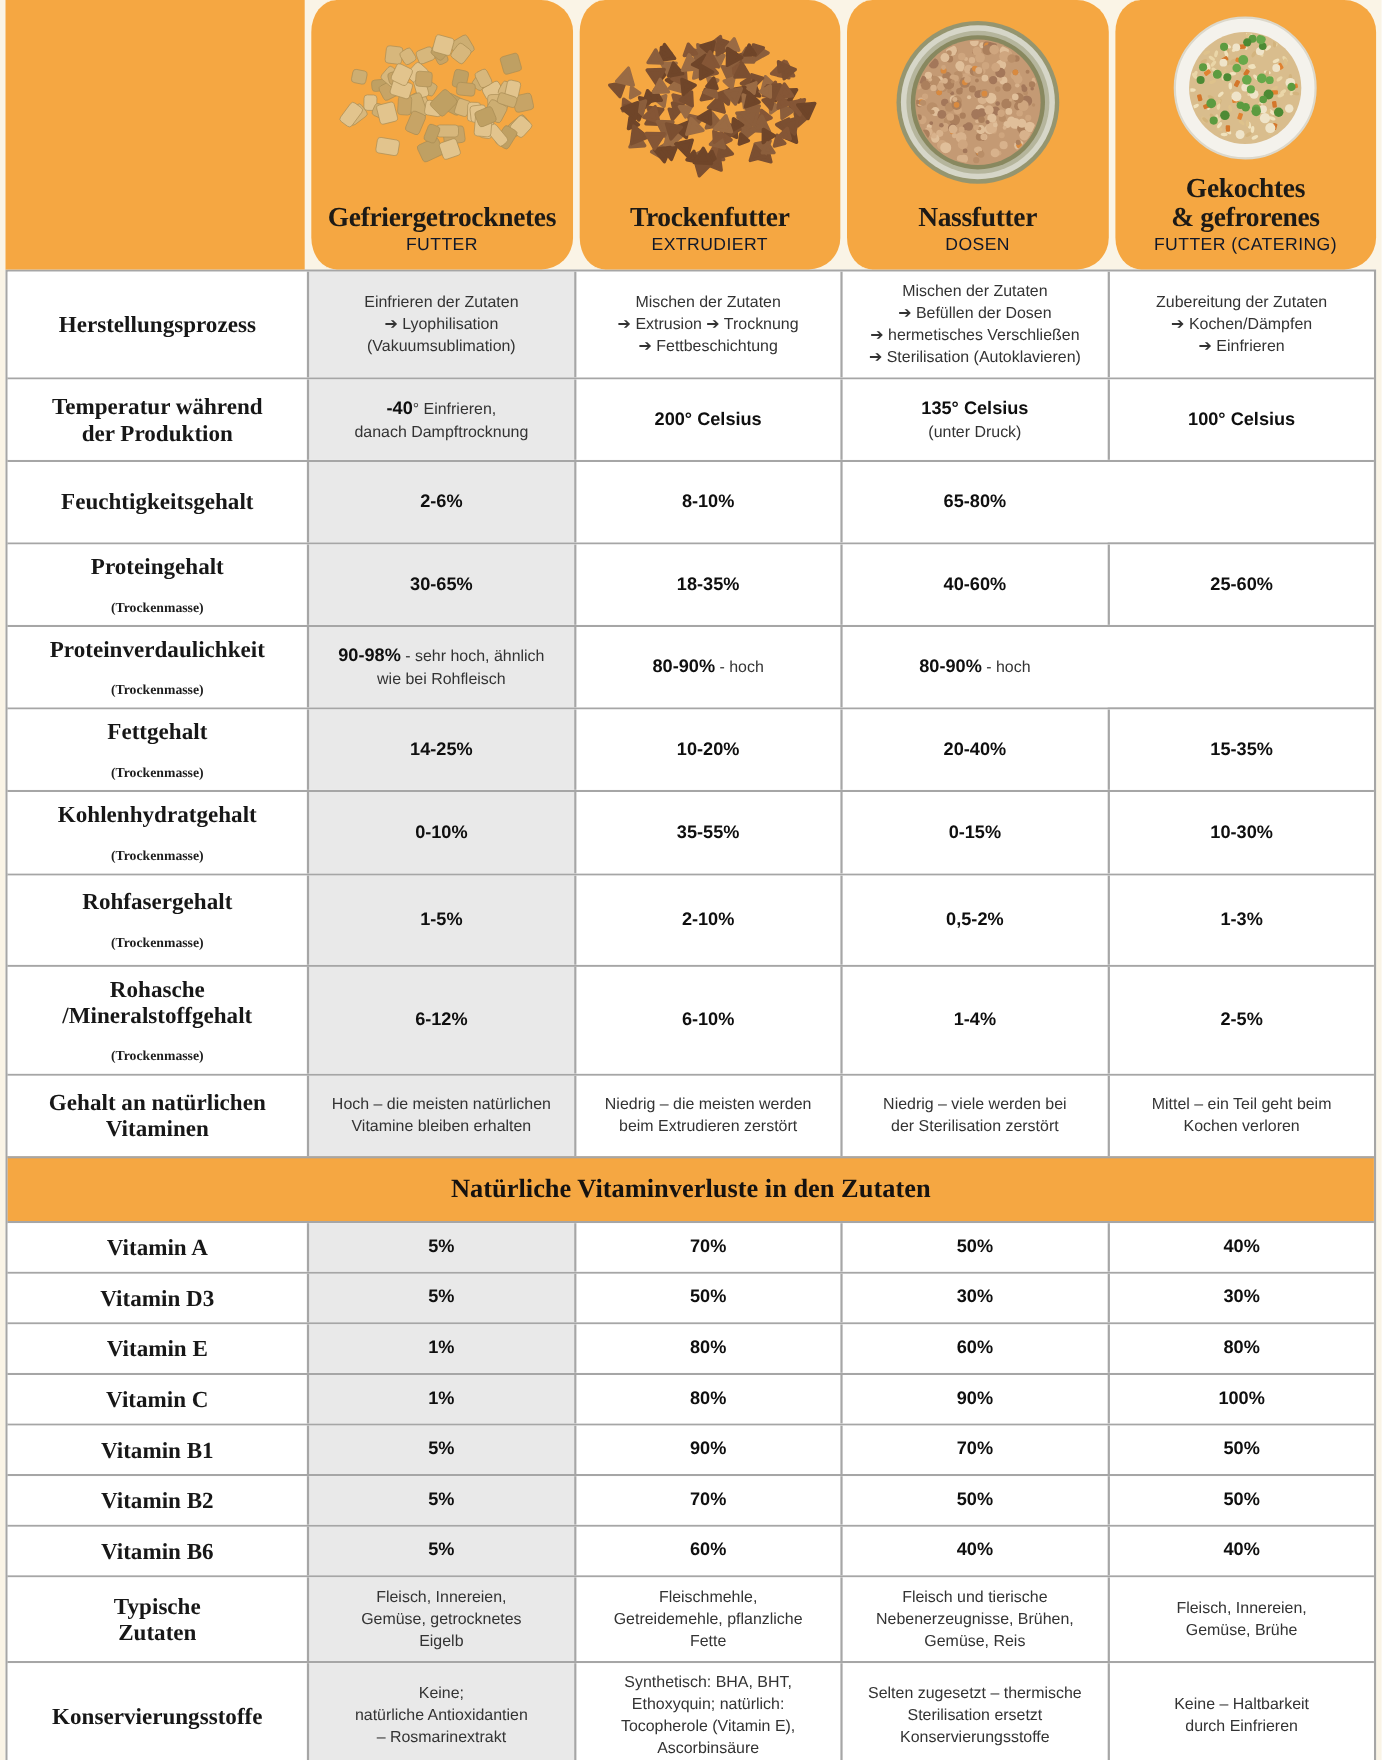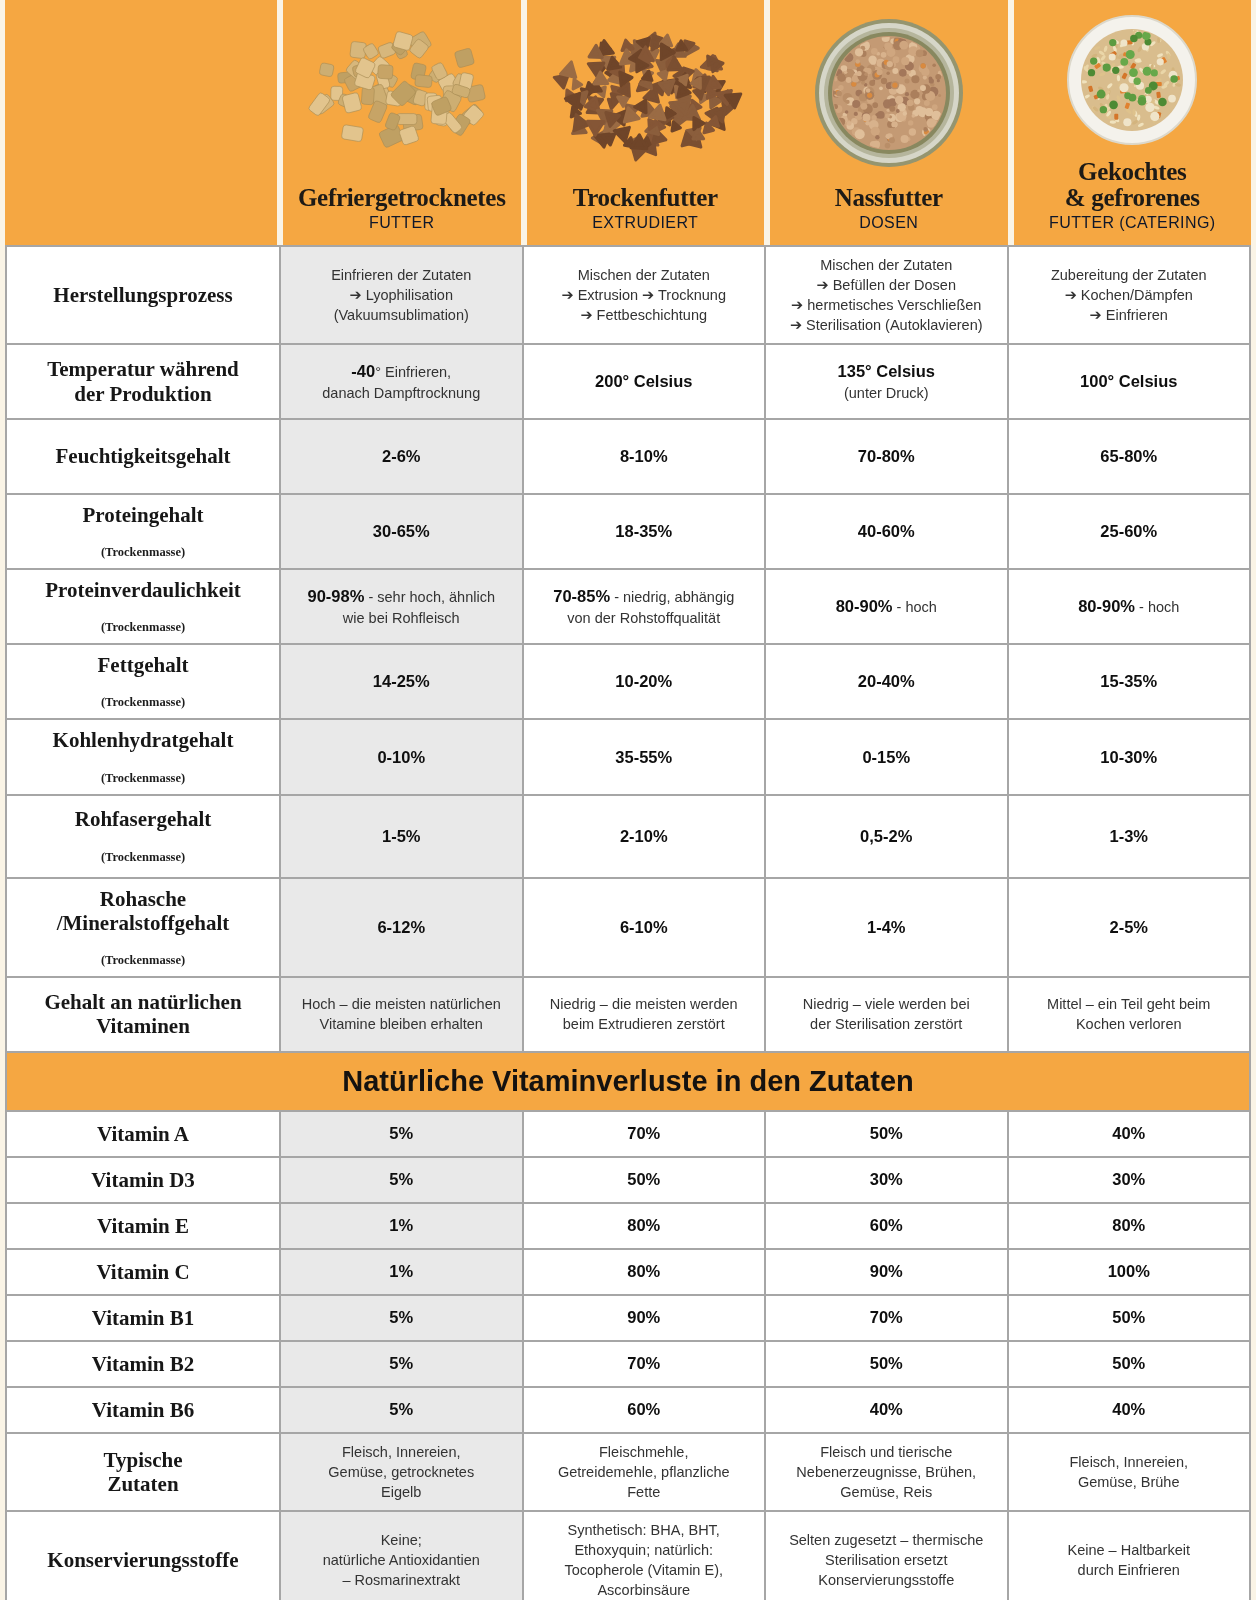--- a/index.html
+++ b/index.html
@@ -21,21 +21,21 @@
   .thead{
     display:grid;
     grid-template-columns:272px repeat(4,1fr);
     height:245px;
   }
   .hblock{
     background:var(--accent);
     display:flex;flex-direction:column;align-items:center;justify-content:flex-end;
     padding-bottom:13px;box-sizing:border-box;min-width:0;
   }
-  .hblock + .hblock{border-left:6px solid var(--cream);}
+  .hblock + .hblock{border-left:6px solid var(--cream);border-radius:29px;}
   .himg{flex:1 1 auto;display:flex;align-items:center;justify-content:center;min-height:0;overflow:hidden;}
   .htitle{
     font-family:"Liberation Serif","DejaVu Serif",serif;
     font-weight:700;font-size:25px;line-height:1.04;color:#1d1a16;
     text-align:center;white-space:pre-line;letter-spacing:-0.3px;
   }
   .hsub{
     font-size:16px;color:#0f172a;margin-top:3px;letter-spacing:0.4px;text-align:center;
   }
 
@@ -65,22 +65,22 @@
   }
   .rsub{
     font-family:"Liberation Serif","DejaVu Serif",serif;
     font-weight:700;font-size:12.5px;color:#1d1d1d;margin-top:18px;
   }
   .ctext{font-size:14.5px;line-height:1.38;color:#333;white-space:pre-line;}
   .ctext b{font-size:16.5px;color:#0f0f0f;}
   .section{
     background:var(--accent);
     display:flex;align-items:center;justify-content:center;
-    font-family:Liberation Sans, sans-serif;
-    font-weight:700;font-size:29px;color:#151210;
+    font-family:Liberation Serif, serif;
+    font-weight:700;font-size:24px;color:#151210;
   }
 
   
   #tbody>div:nth-child(1){min-height:84px}
   #tbody>div:nth-child(2){min-height:73px}
   #tbody>div:nth-child(3){min-height:73px}
   #tbody>div:nth-child(4){min-height:62px}
   #tbody>div:nth-child(5){min-height:67px}
   #tbody>div:nth-child(6){min-height:63px}
   #tbody>div:nth-child(7){min-height:63px}
@@ -795,23 +795,20 @@
         <div class="cell">
           <div class="rlabel">Feuchtigkeitsgehalt</div>
         </div>
         <div class="cell hl">
           <div class="ctext"><b>2-6%</b></div>
         </div>
         <div class="cell">
           <div class="ctext"><b>8-10%</b></div>
         </div>
         <div class="cell">
-          <div class="ctext"><b>70-80%</b></div>
-        </div>
-        <div class="cell">
           <div class="ctext"><b>65-80%</b></div>
         </div>
       </div>
       <div class="trow">
         <div class="cell">
           <div class="rlabel">Proteingehalt</div>
           <div class="rsub">(Trockenmasse)</div>
         </div>
         <div class="cell hl">
           <div class="ctext"><b>30-65%</b></div>
@@ -827,24 +824,20 @@
         </div>
       </div>
       <div class="trow">
         <div class="cell">
           <div class="rlabel">Proteinverdaulichkeit</div>
           <div class="rsub">(Trockenmasse)</div>
         </div>
         <div class="cell hl">
           <div class="ctext"><b>90-98%</b><span> - sehr hoch, ähnlich
 wie bei Rohfleisch</span></div>
-        </div>
-        <div class="cell">
-          <div class="ctext"><b>70-85%</b><span> - niedrig, abhängig
-von der Rohstoffqualität</span></div>
         </div>
         <div class="cell">
           <div class="ctext"><b>80-90%</b><span> - hoch</span></div>
         </div>
         <div class="cell">
           <div class="ctext"><b>80-90%</b><span> - hoch</span></div>
         </div>
       </div>
       <div class="trow">
         <div class="cell">

